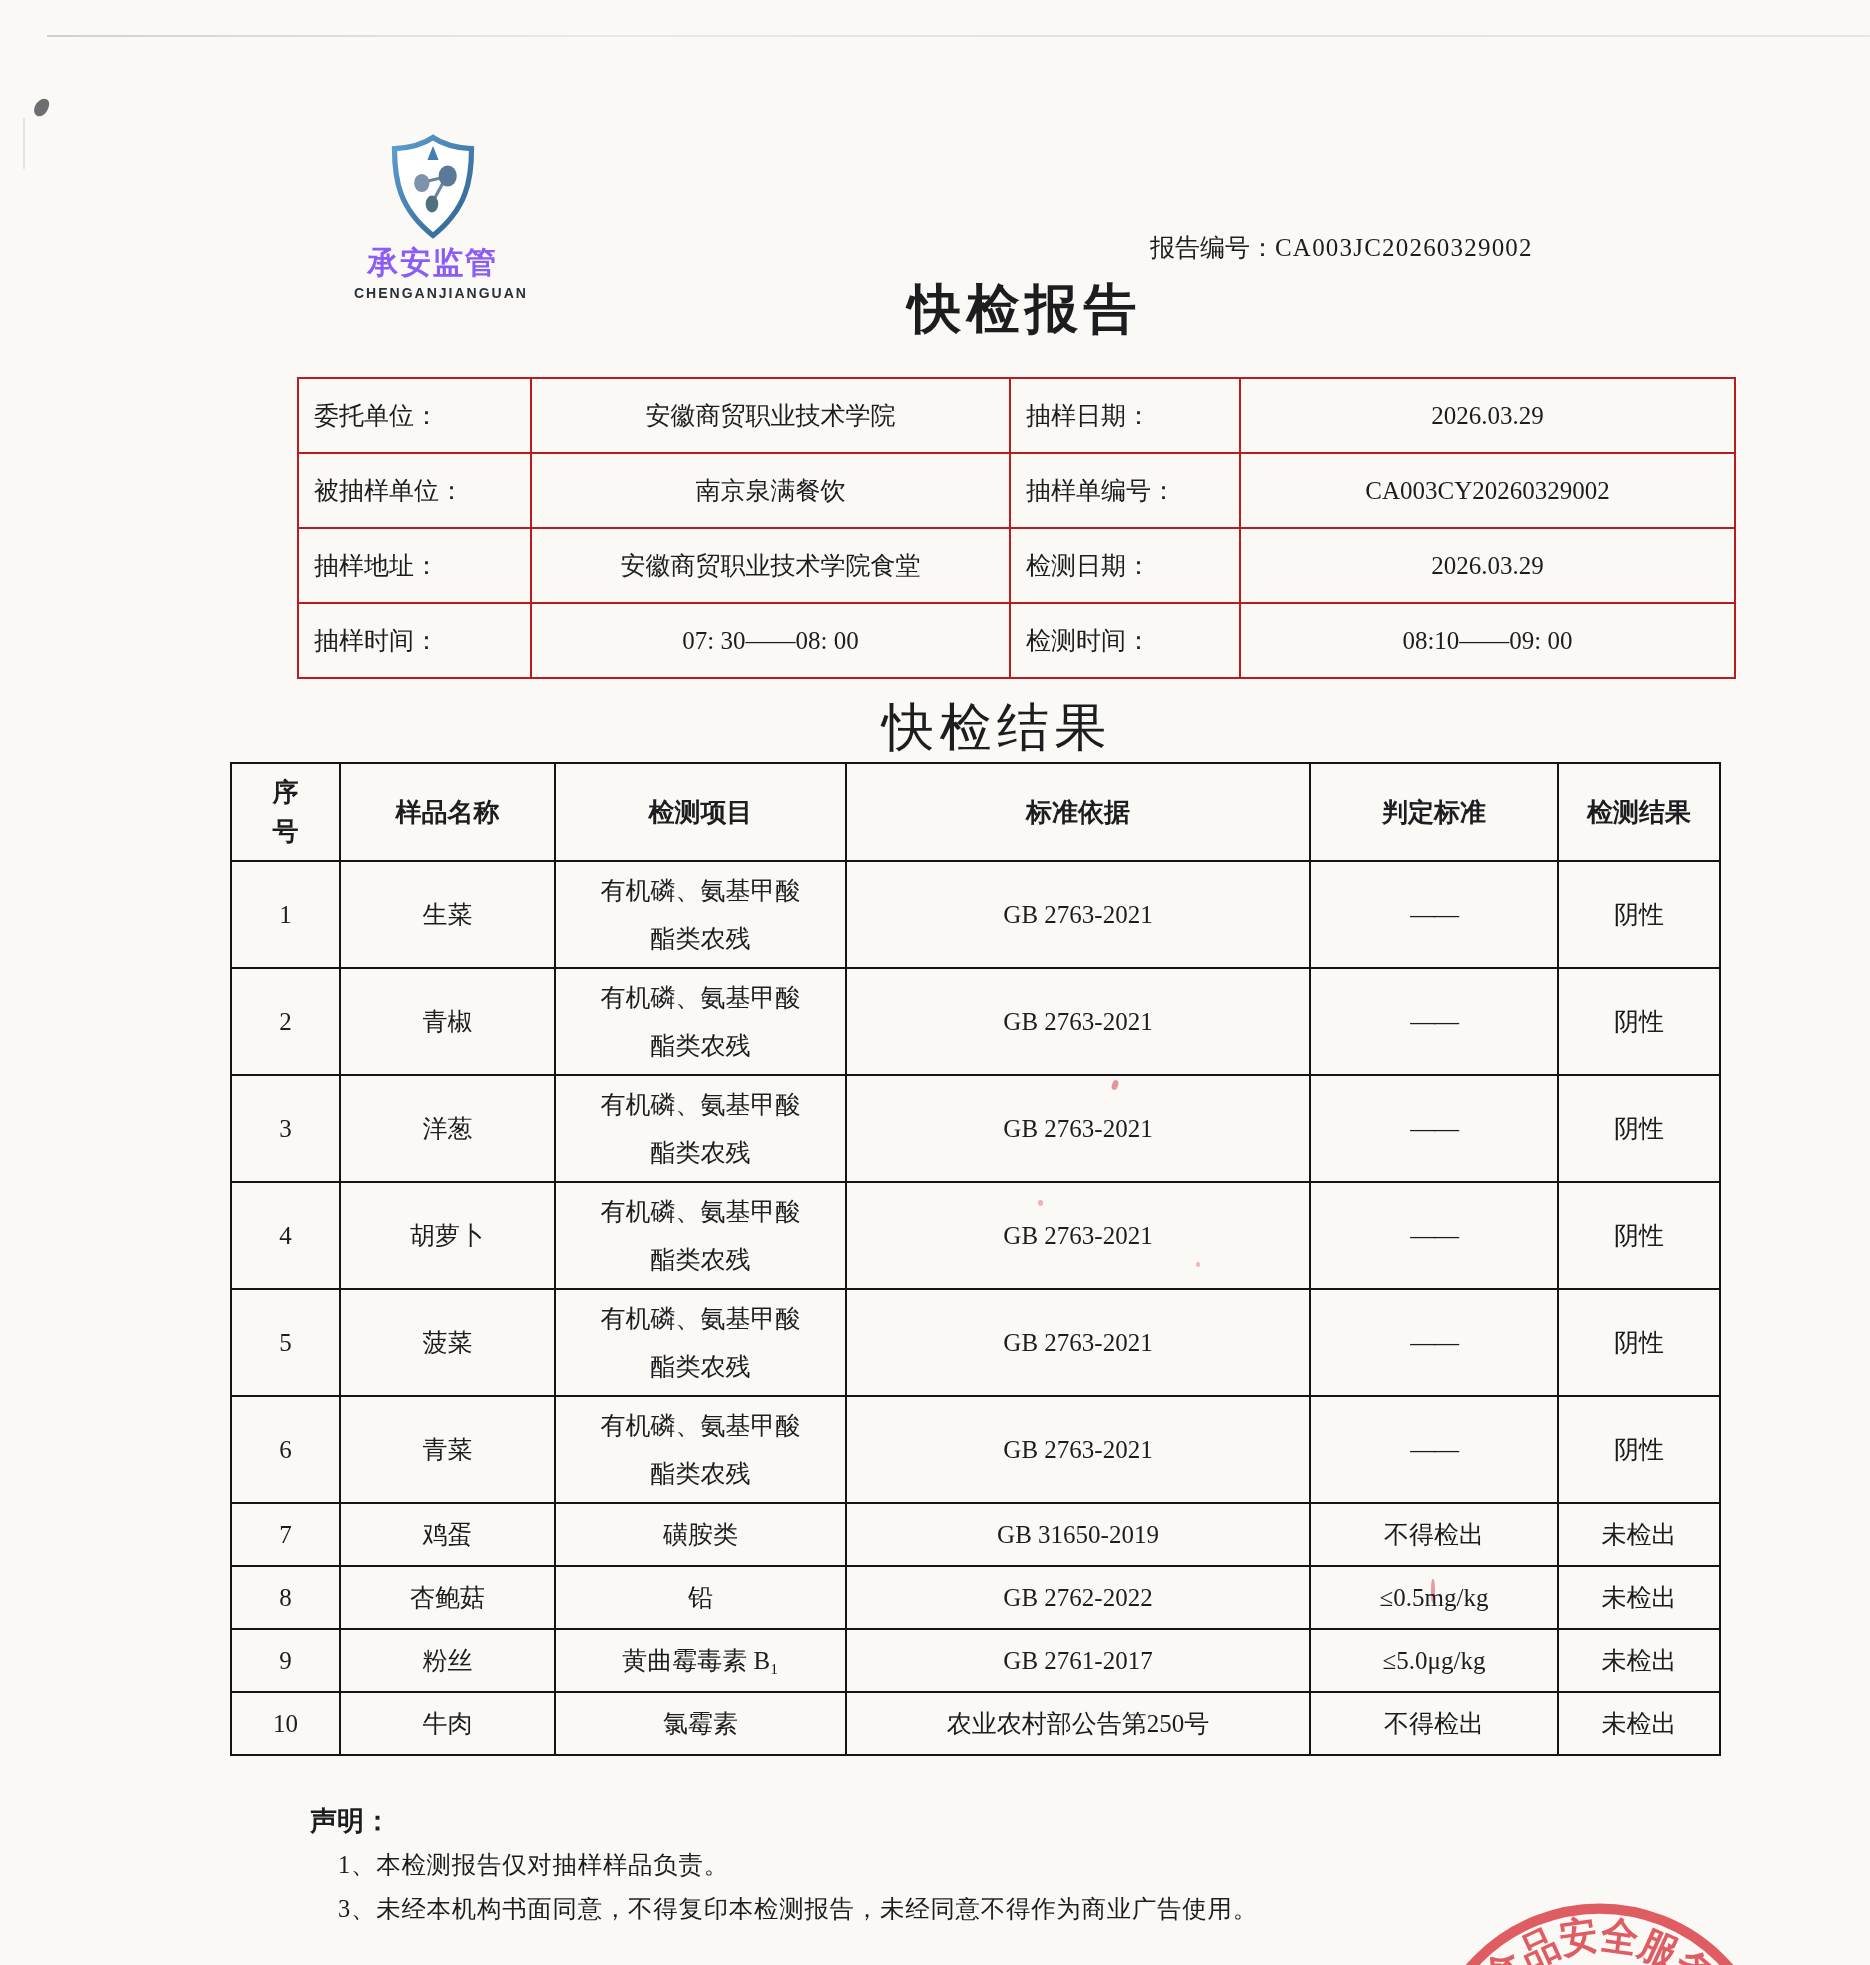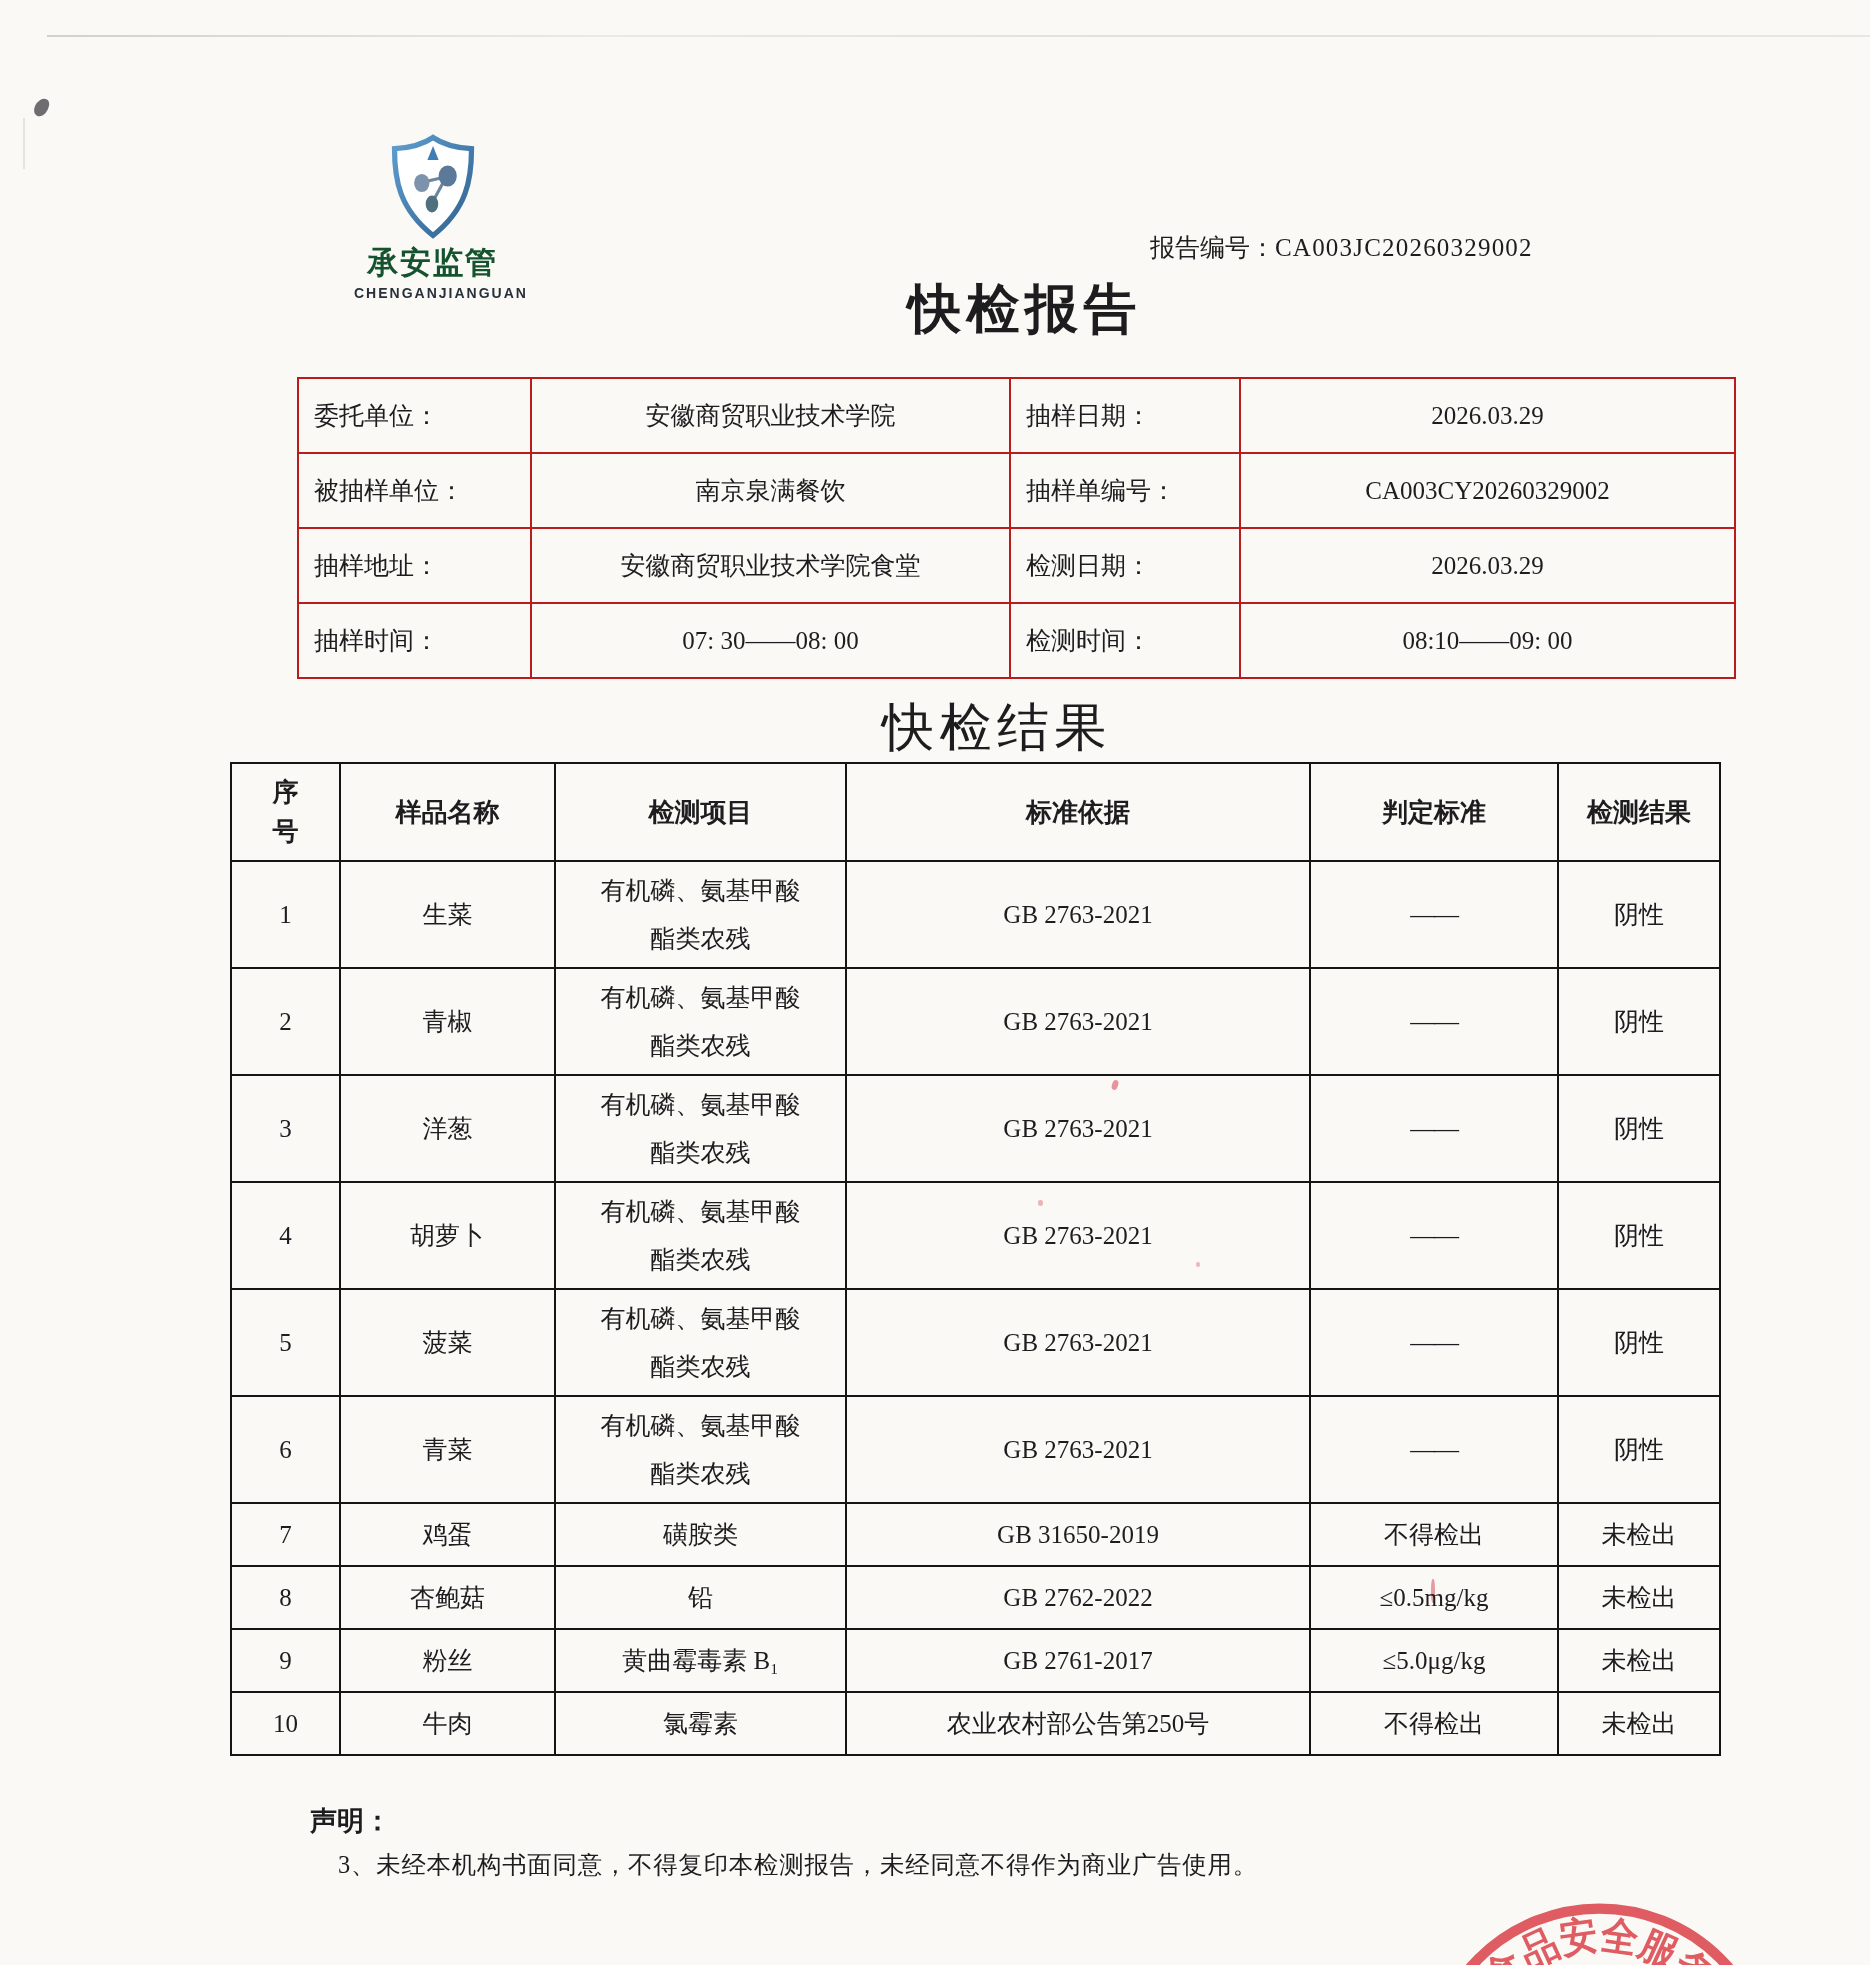--- a/index.html
+++ b/index.html
@@ -20,21 +20,21 @@
   .vline{left:23px;top:118px;width:2px;height:51px;background:#d3d3d3;opacity:.6;}
   .speck{position:absolute;background:#e27a84;border-radius:45%;}
   .sp1{left:1112px;top:1080px;width:6.3px;height:10.2px;transform:rotate(18deg);opacity:.8;}
   .sp2{left:1431px;top:1579px;width:3.5px;height:24.4px;opacity:.75;}
   .sp3{left:1038px;top:1200px;width:4.7px;height:5.5px;opacity:.55;}
   .sp4{left:1196px;top:1262px;width:3.9px;height:4.7px;opacity:.5;}
 
   
   .logo{left:354px;top:134px;width:157px;text-align:center;}
   .logo .brand{font-family:"Liberation Sans","DejaVu Sans",sans-serif;
-    font-size:31px;font-weight:bold;color:#14532d;letter-spacing:1.6px;margin-top:2.4px;}
+    font-size:31px;font-weight:bold;color:#8b5cf6;letter-spacing:1.6px;margin-top:2.4px;}
   .logo .latin{font-family:"Liberation Sans","DejaVu Sans",sans-serif;
     font-size:14px;font-weight:bold;color:#28303a;letter-spacing:2px;margin-top:0.8px;}
 
   
   .report-no{left:1150px;top:231px;font-size:25px;white-space:nowrap;}
   .report-no .v{letter-spacing:1.2px;}
   .doc-title{left:908px;top:274px;font-size:53px;font-weight:bold;letter-spacing:5.5px;white-space:nowrap;}
   .results-title{left:882px;top:693px;font-size:52px;font-weight:normal;letter-spacing:5.5px;white-space:nowrap;}
 
   
@@ -237,20 +237,21 @@
         <td>氯霉素</td>
         <td>农业农村部公告第250号</td>
         <td>不得检出</td>
         <td>未检出</td>
       </tr>
     </tbody>
   </table>
 
   <div class="abs decl-head">声明：</div>
   <div class="abs decl">
+    <div>1、本检测报告仅对抽样样品负责。</div>
     <div>3、未经本机构书面同意，不得复印本检测报告，未经同意不得作为商业广告使用。</div>
 
   </div>
 
   <svg class="abs stamp" viewBox="0 0 1000 1000">
     <defs>
       <path id="ringPath" d="M199,640 A332,332 0 1 1 801,640" fill="none"></path>
     </defs>
     <circle cx="500" cy="500" r="435" fill="none" stroke="#e0484f" stroke-width="26"></circle>
     <text font-size="102" font-weight="bold" fill="#e0484f" font-family="Liberation Serif, DejaVu Serif, serif">

